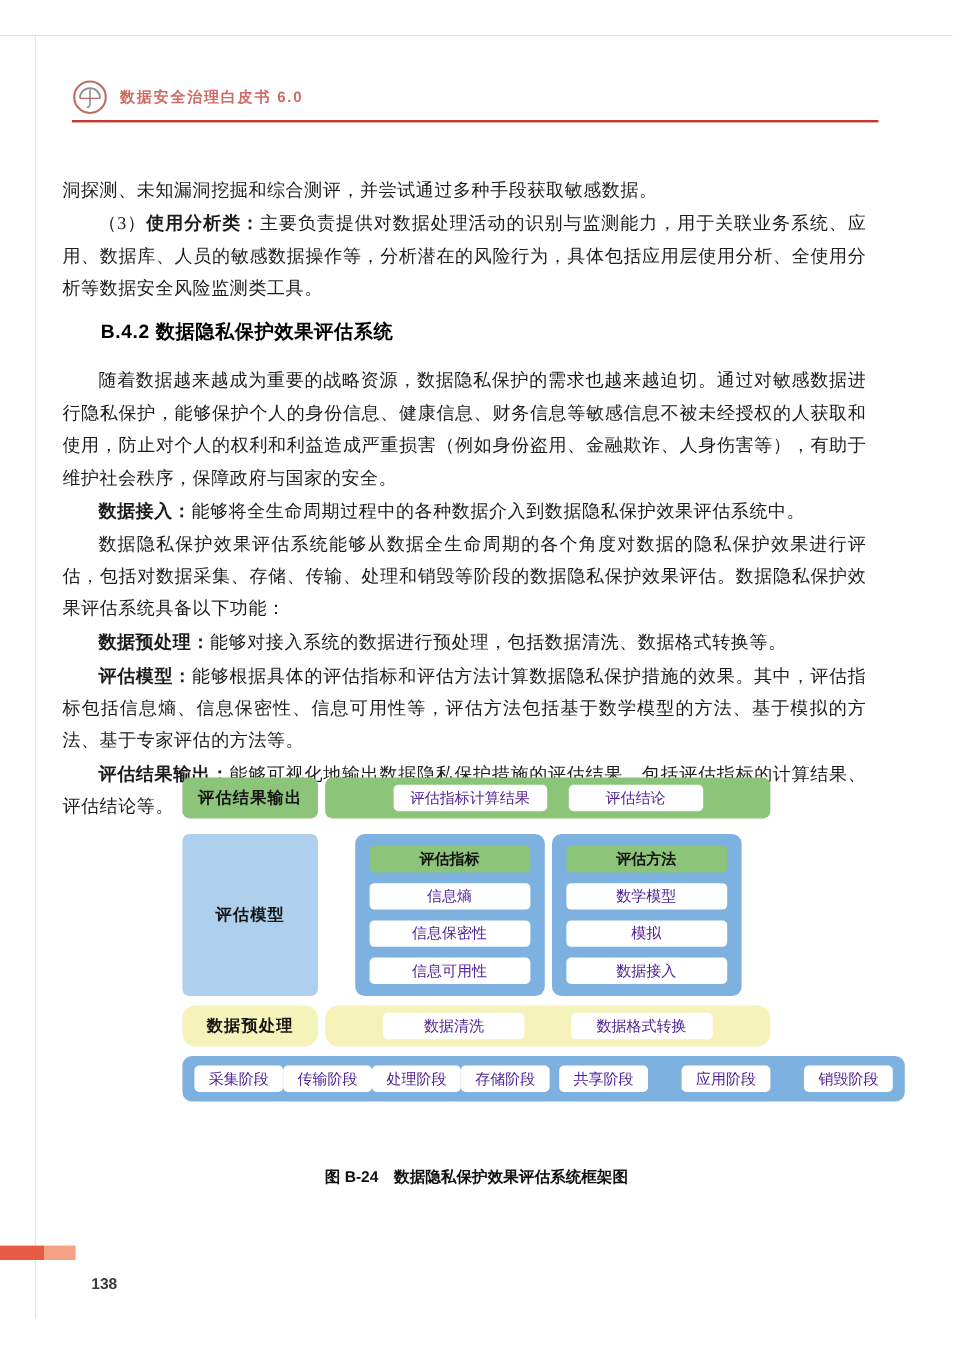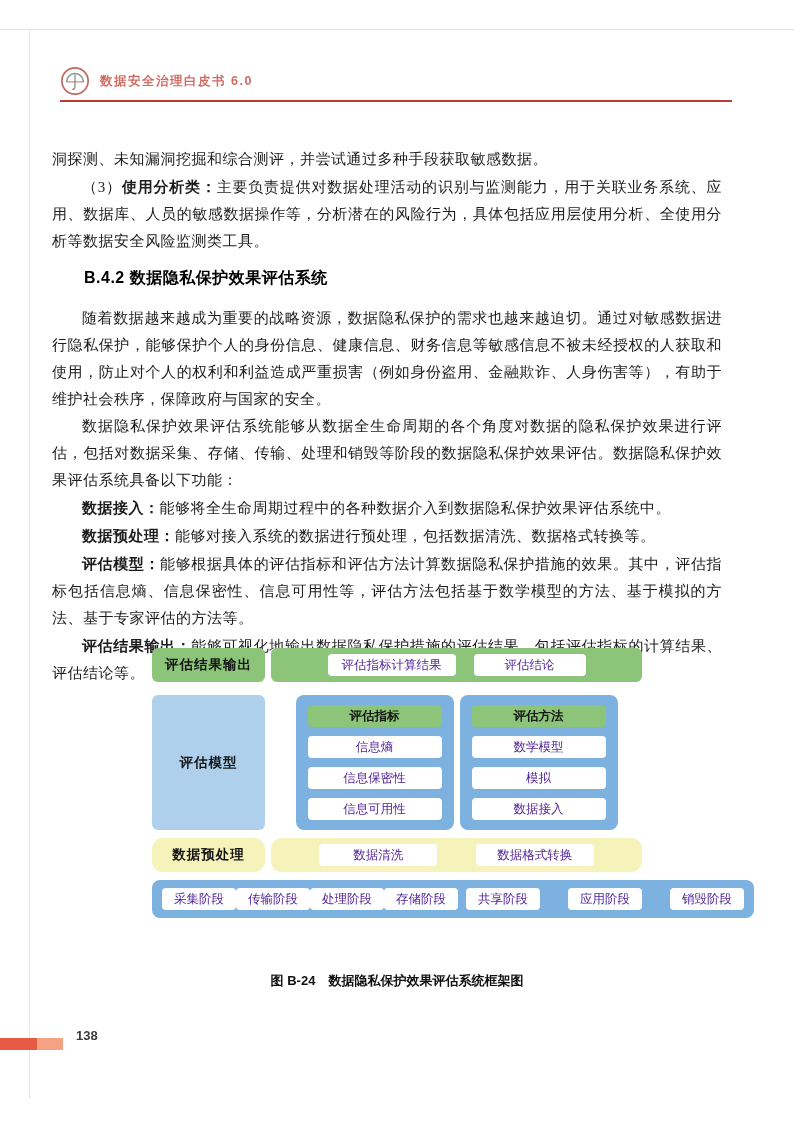--- a/index.html
+++ b/index.html
@@ -77,21 +77,21 @@
     font-family:"Liberation Sans", sans-serif; font-size:13px; font-weight:bold; color:#111;
   }
 
   
   .page-bar {
     position:absolute; left:0; top:1038px; width:63px; height:12px;
     background:linear-gradient(90deg, var(--coral_bar,#e75a43) 0%, var(--coral_bar,#e75a43) 58%,
                                 var(--coral_bar_light,#f5a183) 58%, var(--coral_bar_light,#f5a183) 100%);
   }
   .page-num {
-    position:absolute; left:76px; top:1026px; font-family:"Liberation Sans", sans-serif;
+    position:absolute; left:76px; top:1060px; font-family:"Liberation Sans", sans-serif;
     font-size:13px; font-weight:bold; color:#3a3a3a; line-height:20px;
   }
 </style>
 </head>
 <body>
 
 <div class="page">
 
   <div class="scan-top"></div>
   <div class="scan-left"></div>
@@ -109,23 +109,23 @@
   </header>
   <div class="hdr-rule"></div>
 
   <main class="body">
     <p class="noindent">洞探测、未知漏洞挖掘和综合测评，并尝试通过多种手段获取敏感数据。</p>
     <p><span>（3）</span><b class="lead">使用分析类：</b><span>主要负责提供对数据处理活动的识别与监测能力，用于关联业务系统、应用、数据库、人员的敏感数据操作等，分析潜在的风险行为，具体包括应用层使用分析、全使用分析等数据安全风险监测类工具。</span></p>
 
     <h2 class="sec">B.4.2 数据隐私保护效果评估系统</h2>
 
     <p>随着数据越来越成为重要的战略资源，数据隐私保护的需求也越来越迫切。通过对敏感数据进行隐私保护，能够保护个人的身份信息、健康信息、财务信息等敏感信息不被未经授权的人获取和使用，防止对个人的权利和利益造成严重损害（例如身份盗用、金融欺诈、人身伤害等），有助于维护社会秩序，保障政府与国家的安全。</p>
+    <p><b class="lead">数据接入：</b><span>能够将全生命周期过程中的各种数据介入到数据隐私保护效果评估系统中。</span></p>
+
     <p>数据隐私保护效果评估系统能够从数据全生命周期的各个角度对数据的隐私保护效果进行评估，包括对数据采集、存储、传输、处理和销毁等阶段的数据隐私保护效果评估。数据隐私保护效果评估系统具备以下功能：</p>
-
-    <p><b class="lead">数据接入：</b><span>能够将全生命周期过程中的各种数据介入到数据隐私保护效果评估系统中。</span></p>
     <p><b class="lead">数据预处理：</b><span>能够对接入系统的数据进行预处理，包括数据清洗、数据格式转换等。</span></p>
     <p><b class="lead">评估模型：</b><span>能够根据具体的评估指标和评估方法计算数据隐私保护措施的效果。其中，评估指标包括信息熵、信息保密性、信息可用性等，评估方法包括基于数学模型的方法、基于模拟的方法、基于专家评估的方法等。</span></p>
     <p><b class="lead">评估结果输出：</b><span>能够可视化地输出数据隐私保护措施的评估结果，包括评估指标的计算结果、评估结论等。</span></p>
   </main>
 
   <figure class="diagram">
 
     <div class="drow row-output">
       <div class="dlabel green">评估结果输出</div>
       <div class="dcontainer green">

